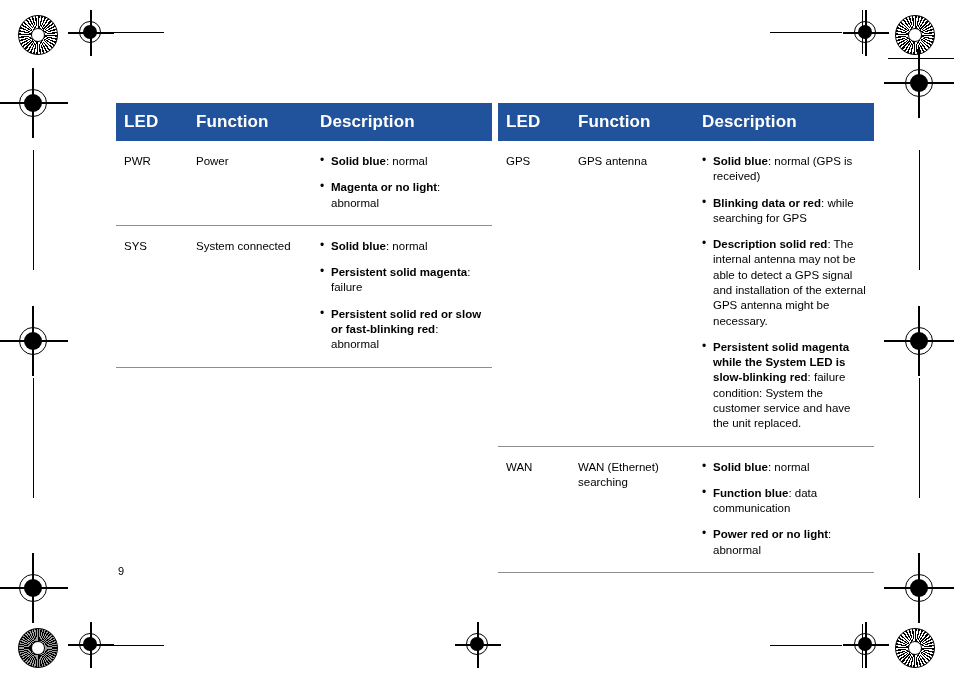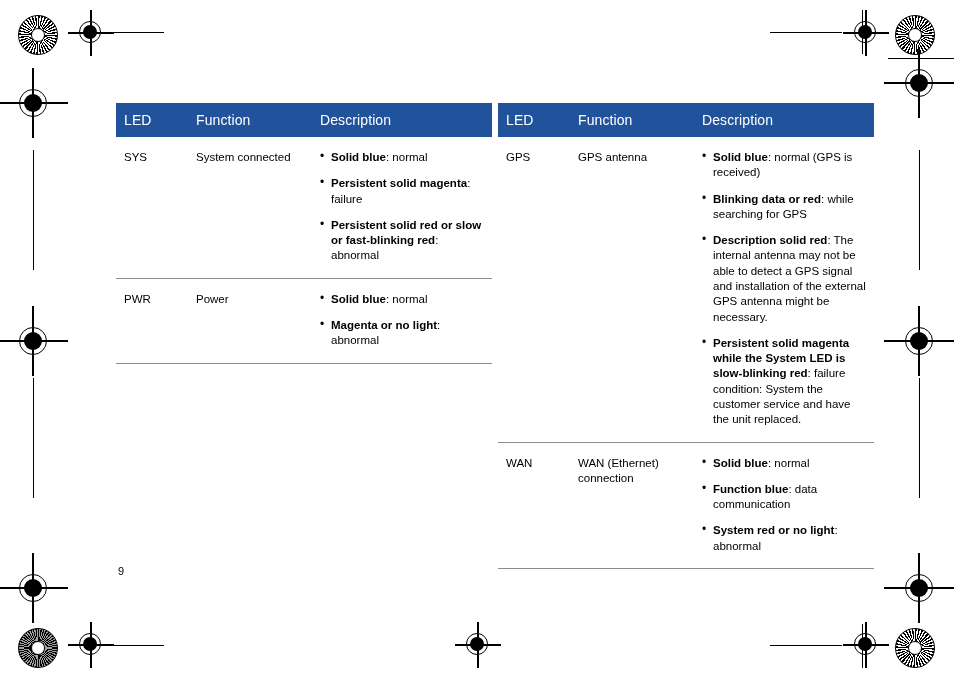--- a/index.html
+++ b/index.html
@@ -132,22 +132,22 @@
   .col-right { left: 498px; top: 103px; }
 
   table.led-table {
     border-collapse: collapse;
     width: 350px;
     table-layout: fixed;
   }
   table.led-table thead th {
     background: #20539b;
     color: #ffffff;
-    font-size: 14px;
-    font-weight: normal;
+    font-size: 17px;
+    font-weight: bold;
     text-align: left;
     padding: 9px 6px 9px 0;
     letter-spacing: 0.1px;
   }
   table.led-table thead th.c-led   { width: 66px; padding-left: 8px; }
   table.led-table thead th.c-func  { width: 118px; }
   table.led-table thead th.c-desc  { width: 166px; }
 
   table.led-table tbody td {
     vertical-align: top;
@@ -295,37 +295,37 @@
     <table class="led-table">
       <thead>
         <tr>
           <th class="c-led">LED</th>
           <th class="c-func">Function</th>
           <th class="c-desc">Description</th>
         </tr>
       </thead>
       <tbody>
         <tr>
+          <td class="c-led">PWR</td>
+          <td class="c-func">Power</td>
+          <td class="c-desc">
+            <ul class="desc">
+              <li><span class="b">Solid blue</span><span>: normal</span></li>
+              <li><span class="b">Magenta or no light</span><span>: abnormal</span></li>
+            </ul>
+          </td>
+        </tr>
+        <tr>
           <td class="c-led">SYS</td>
           <td class="c-func">System connected</td>
           <td class="c-desc">
             <ul class="desc">
               <li><span class="b">Solid blue</span><span>: normal</span></li>
               <li><span class="b">Persistent solid magenta</span><span>: failure</span></li>
               <li><span class="b">Persistent solid red or slow or fast-blinking red</span><span>: abnormal</span></li>
-            </ul>
-          </td>
-        </tr>
-        <tr>
-          <td class="c-led">PWR</td>
-          <td class="c-func">Power</td>
-          <td class="c-desc">
-            <ul class="desc">
-              <li><span class="b">Solid blue</span><span>: normal</span></li>
-              <li><span class="b">Magenta or no light</span><span>: abnormal</span></li>
             </ul>
           </td>
         </tr>
       </tbody>
     </table>
   </div>
 
   <div class="col col-right">
     <table class="led-table">
       <thead>
@@ -343,26 +343,26 @@
             <ul class="desc">
               <li><span class="b">Solid blue</span><span>: normal (GPS is received)</span></li>
               <li><span class="b">Blinking data or red</span><span>: while searching for GPS</span></li>
               <li><span class="b">Description solid red</span><span>: The internal antenna may not be able to detect a GPS signal and installation of the external GPS antenna might be necessary.</span></li>
               <li><span class="b">Persistent solid magenta while the System LED is slow-blinking red</span><span>: failure condition: System the customer service and have the unit replaced.</span></li>
             </ul>
           </td>
         </tr>
         <tr>
           <td class="c-led">WAN</td>
-          <td class="c-func">WAN (Ethernet) connection</td>
+          <td class="c-func">WAN (Ethernet) searching</td>
           <td class="c-desc">
             <ul class="desc">
               <li><span class="b">Solid blue</span><span>: normal</span></li>
               <li><span class="b">Function blue</span><span>: data communication</span></li>
-              <li><span class="b">System red or no light</span><span>: abnormal</span></li>
+              <li><span class="b">Power red or no light</span><span>: abnormal</span></li>
             </ul>
           </td>
         </tr>
       </tbody>
     </table>
   </div>
 
   <div class="page-number">9</div>
 </div>
 

